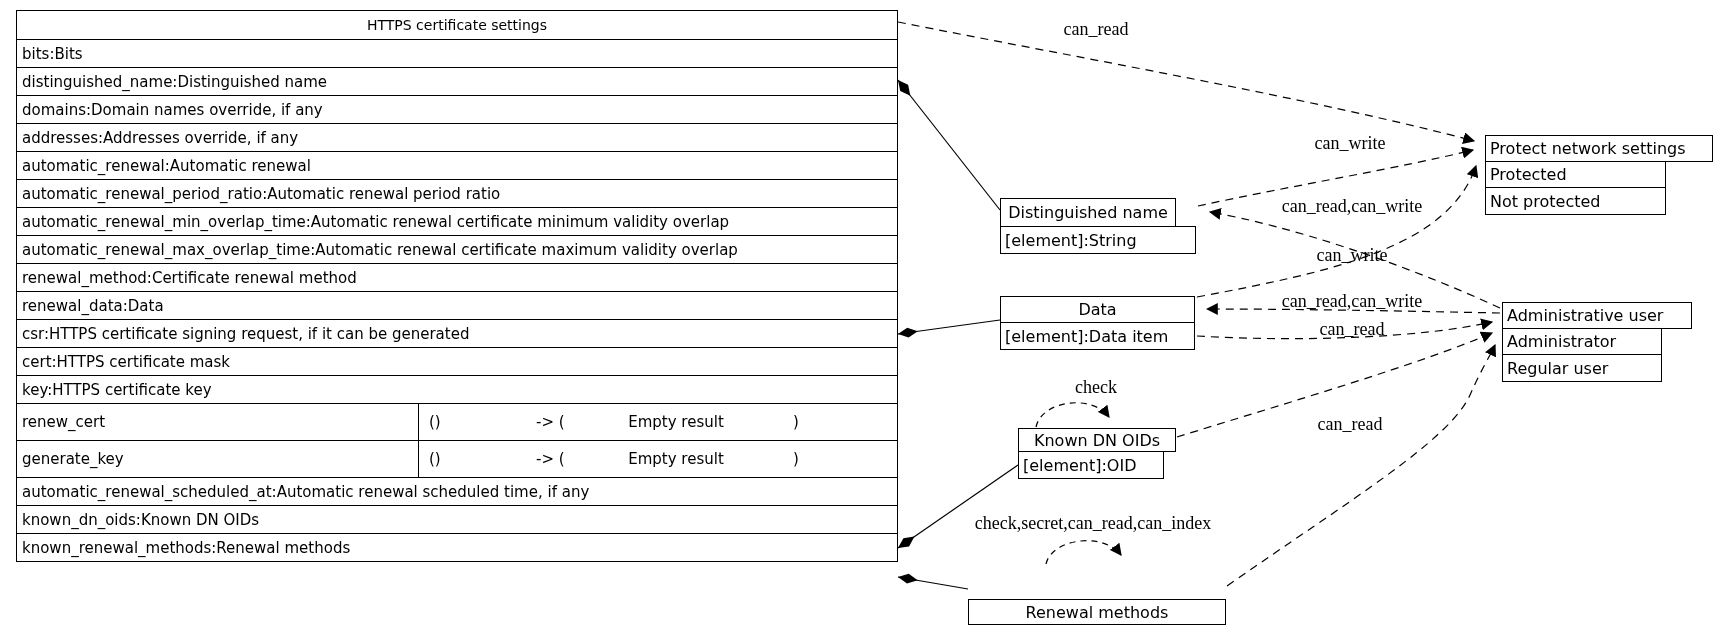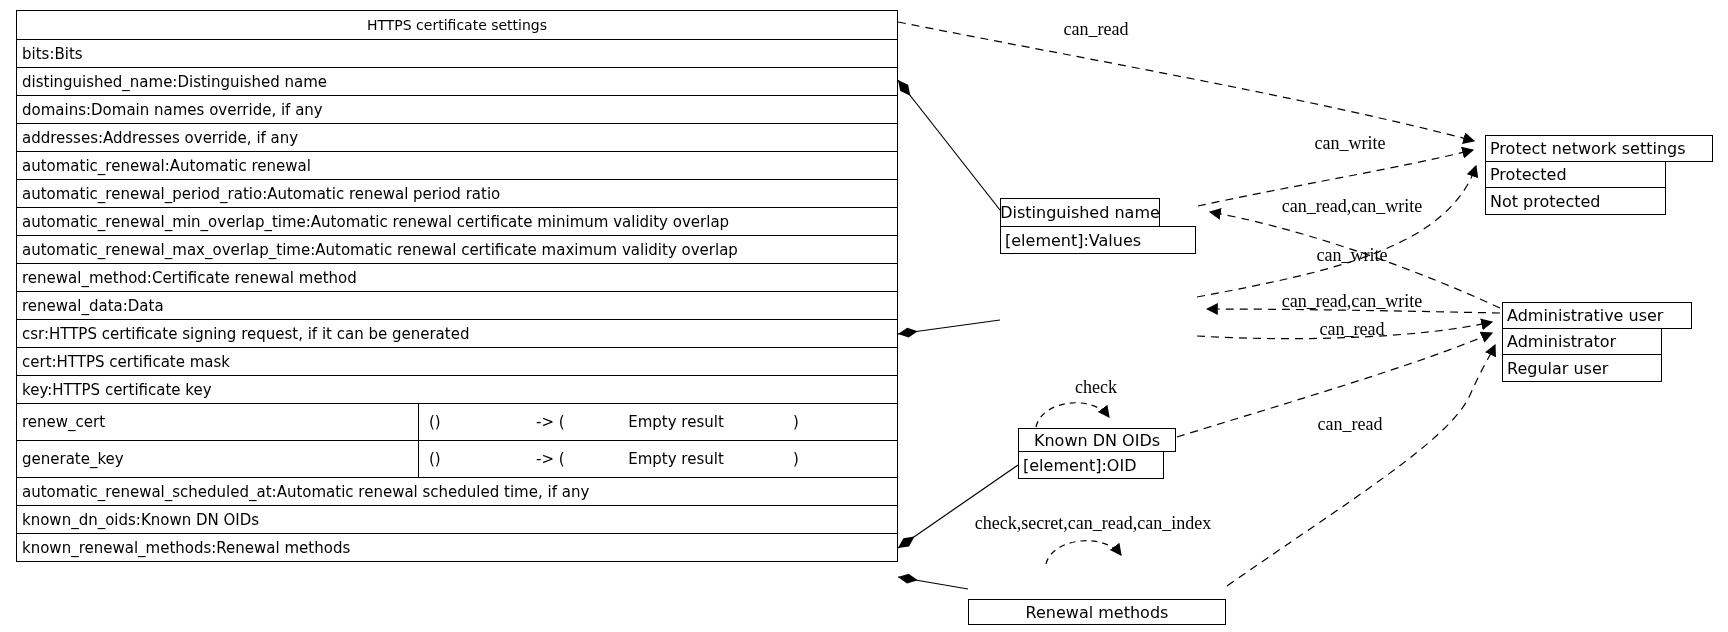--- a/index.html
+++ b/index.html
@@ -107,24 +107,28 @@
       <span class="sigitem" style="left:584px;width:150px;justify-content:center;">Empty result</span>
       <span class="sigitem" style="left:776px;">)</span>
     </div>
 
     <div class="tr">automatic_renewal_scheduled_at:Automatic renewal scheduled time, if any</div>
     <div class="tr">known_dn_oids:Known DN OIDs</div>
     <div class="tr">known_renewal_methods:Renewal methods</div>
   </div>
 
   <div class="node" style="left:1000px;top:198px;">
-    <div class="nrow top center" style="width:160px;height:29px;">Distinguished name</div>
-    <div class="nrow" style="width:196px;height:28px;">[element]:Values</div>
+    <div class="nrow top center" style="width:176px;height:29px;">Distinguished name</div>
+    <div class="nrow" style="width:196px;height:28px;">[element]:String</div>
   </div>
 
+  <div class="node" style="left:1000px;top:296px;">
+    <div class="nrow top center" style="width:195px;height:27px;">Data</div>
+    <div class="nrow" style="width:195px;height:28px;">[element]:Data item</div>
+  </div>
 
   <div class="node" style="left:1018px;top:428px;">
     <div class="nrow top center" style="width:158px;height:24px;">Known DN OIDs</div>
     <div class="nrow" style="width:146px;height:28px;">[element]:OID</div>
   </div>
 
   <div class="node" style="left:968px;top:599px;">
     <div class="nrow top center" style="width:258px;height:26px;">Renewal methods</div>
   </div>
 

